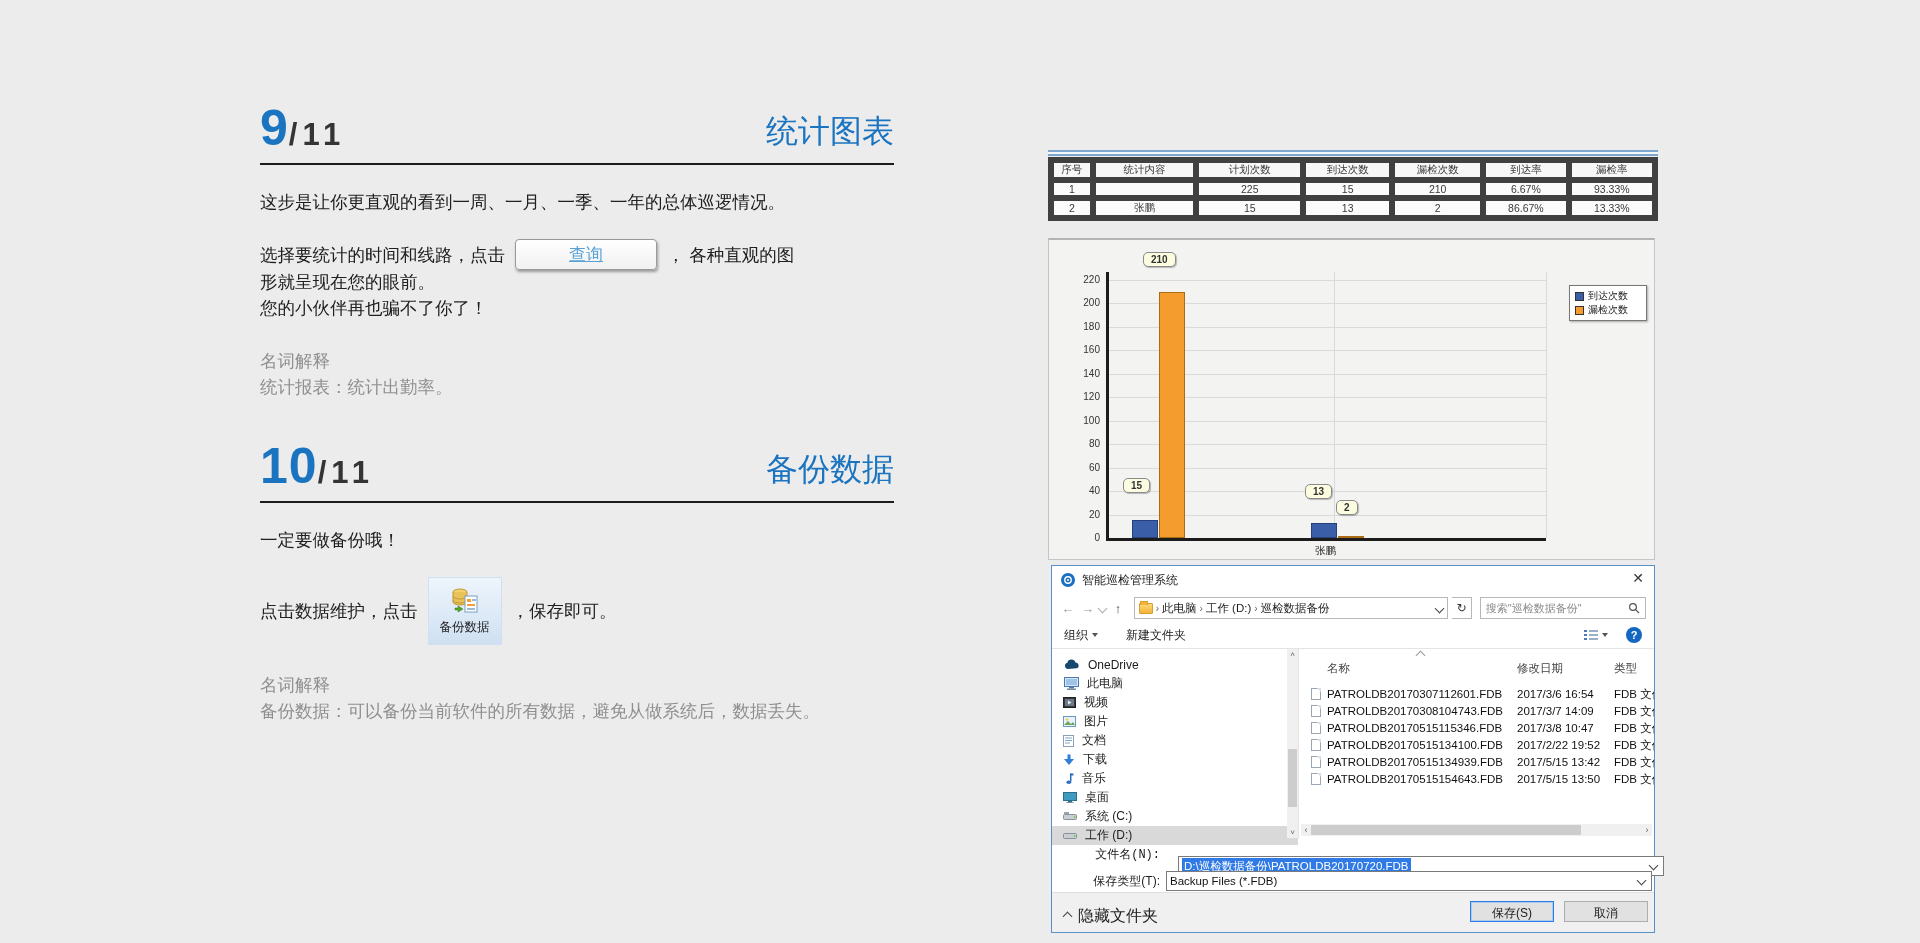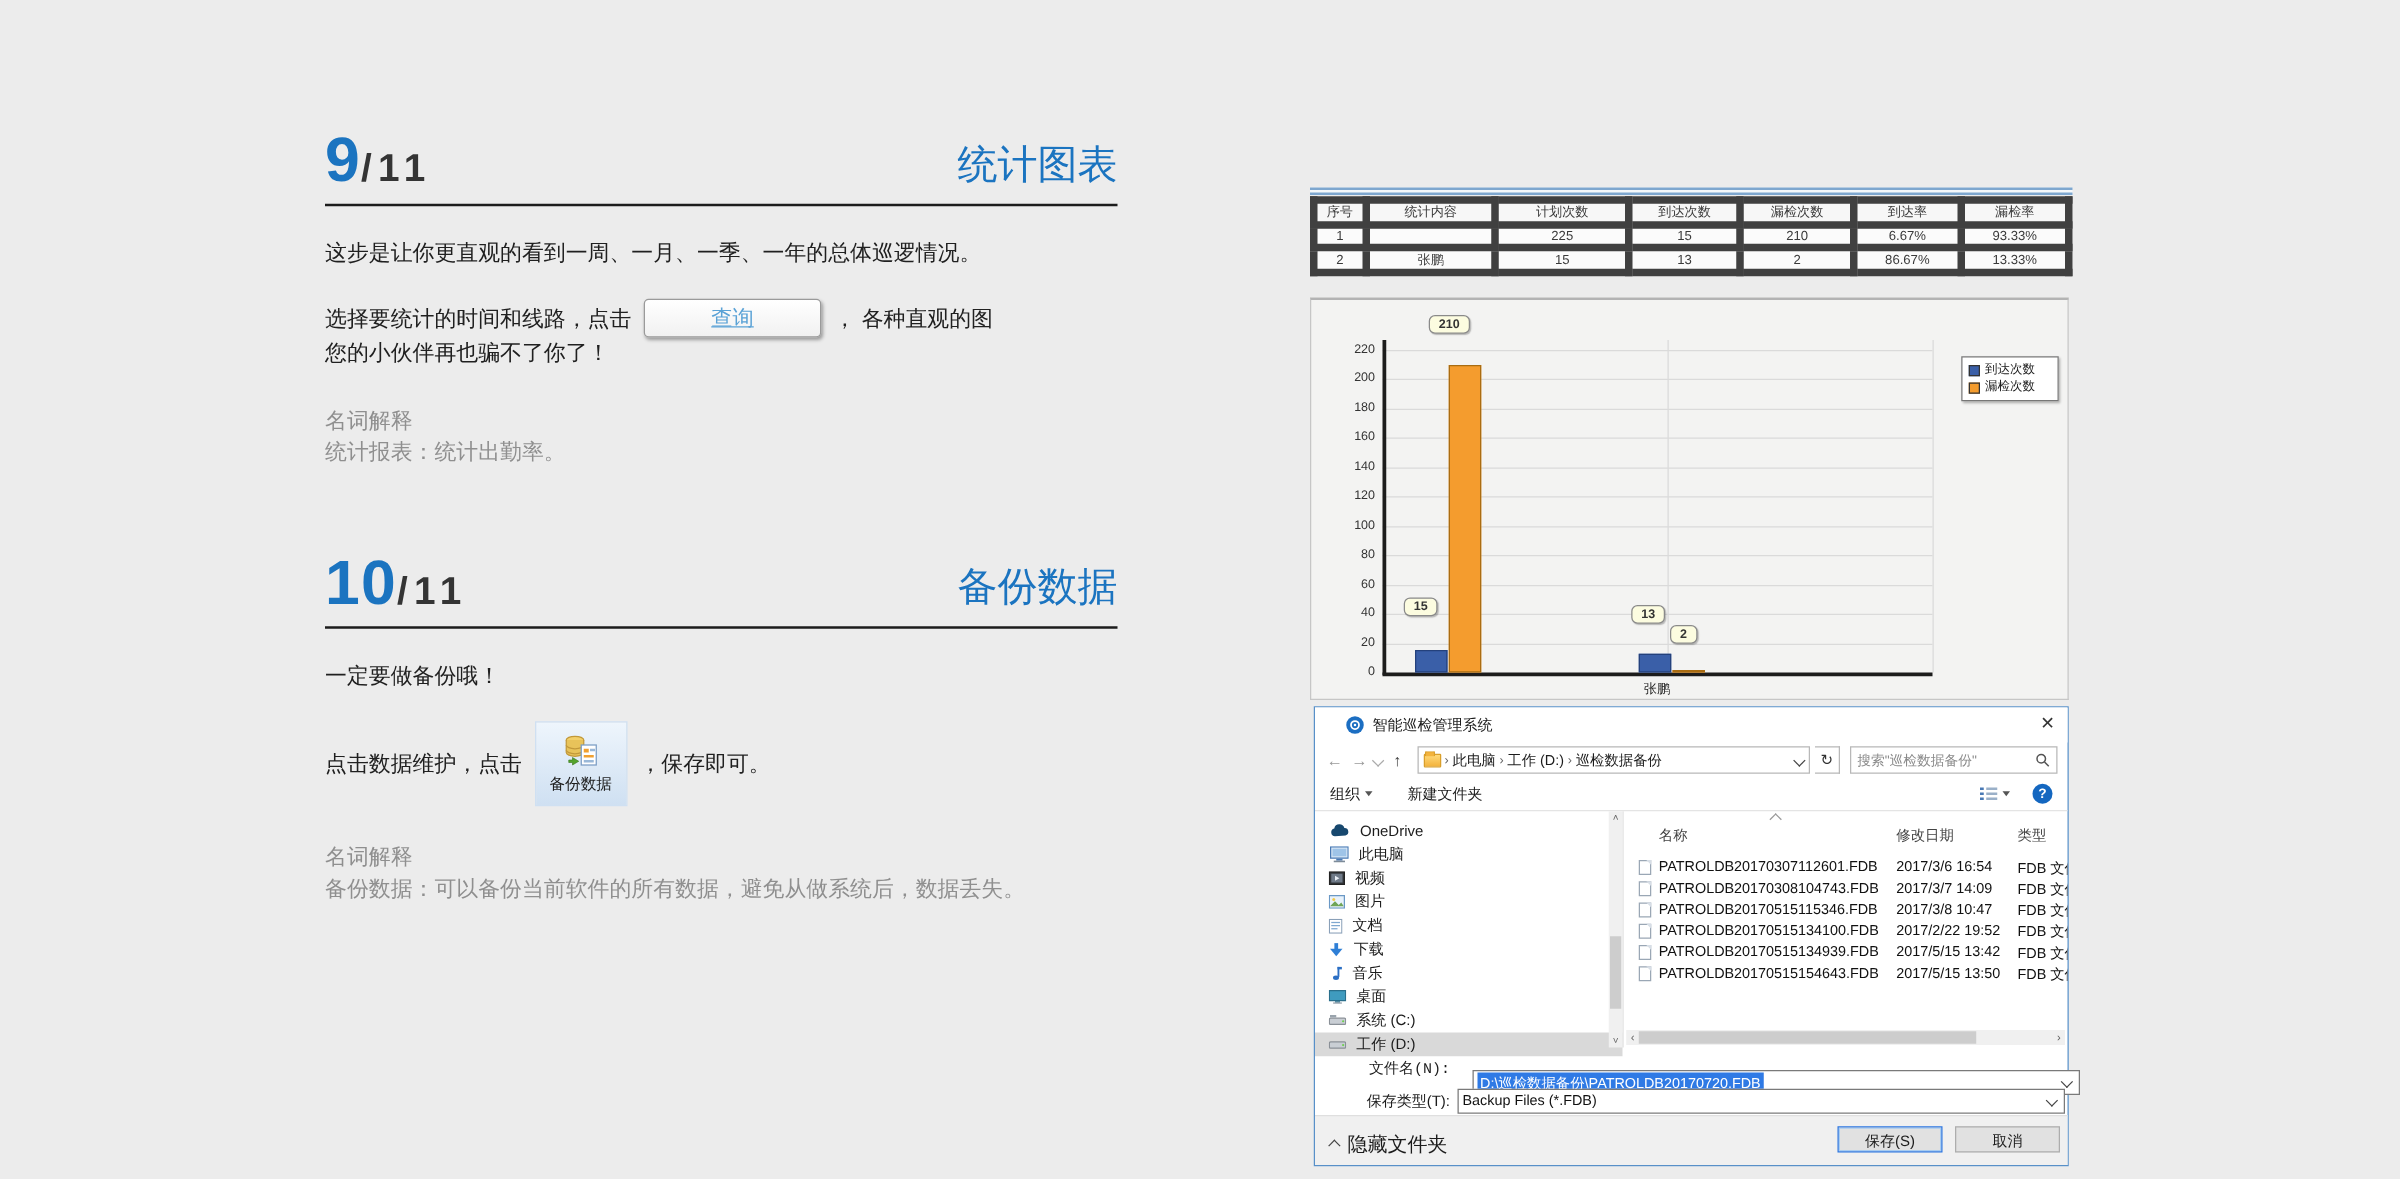--- a/index.html
+++ b/index.html
@@ -47,21 +47,21 @@
     border:1px solid #8a8a8a; border-radius:5px; padding:0px 7px; line-height:13px; box-shadow:1px 1px 1px rgba(0,0,0,.25); }
   .xcat { position:absolute; font-size:10.5px; color:#222; }
   .legend { position:absolute; right:7px; top:45px; width:78px; background:#fff; border:1px solid #777;
     box-shadow:1px 1px 2px rgba(0,0,0,.3); padding:3px 5px; }
   .legend-row { display:flex; align-items:center; gap:4px; font-size:10px; color:#222; line-height:14px; }
   .legend-swatch { width:9px; height:9px; border:1px solid #333; display:inline-block; }
 
   
   .dialog { position:absolute; left:1051px; top:565px; width:604px; height:368px; background:#fff;
     border:1px solid #5890c8; font-size:12px; color:#1c1c1c; }
-  .dlg-title { position:relative; height:28px; display:flex; align-items:center; padding-left:24px; gap:6px; background:#fff; }
+  .dlg-title { position:relative; height:28px; display:flex; align-items:center; padding-left:8px; gap:6px; background:#fff; }
   .dlg-title .t { font-size:12px; }
   .dlg-close { position:absolute; right:10px; top:4px; font-size:14px; color:#333; cursor:pointer; }
   .dlg-nav { position:relative; height:28px; display:flex; align-items:center; padding:0 8px; gap:4px; }
   .nav-glyph { font-size:13px; color:#999; width:16px; text-align:center; cursor:pointer; }
   .nav-up { color:#444; }
   .addr { position:relative; height:22px; width:322px; margin-left:4px; background:#fff; border:1px solid #b8b8b8;
     display:flex; align-items:center; padding:0 4px; gap:3px; }
   .crumb { font-size:11.5px; color:#1c1c1c; cursor:pointer; white-space:nowrap; }
   .crumb-sep { color:#666; font-size:10px; }
   .folder-ico { width:14px; height:11px; background:linear-gradient(#ffd978,#f3b33d); border:1px solid #d99f2b; border-radius:1px; position:relative; }
@@ -124,20 +124,21 @@
     <span class="sec-num">9</span><span class="sec-frac">/11</span>
     <span class="sec-title">统计图表</span>
   </div>
   <hr class="sec-rule">
   <p class="p-first">这步是让你更直观的看到一周、一月、一季、一年的总体巡逻情况。</p>
   <div class="inline-row">
     <span>选择要统计的时间和线路，点击</span>
     <span class="query-btn">查询</span>
     <span>，  各种直观的图</span>
   </div>
+  <p>形就呈现在您的眼前。</p>
   <p>您的小伙伴再也骗不了你了！</p>
   <div class="note">
     <p>名词解释</p>
     <p>统计报表：统计出勤率。</p>
   </div>
 </div>
 
 <div class="tut" style="top:438px;">
   <div class="sec-head">
     <span class="sec-num">10</span><span class="sec-frac">/11</span>

